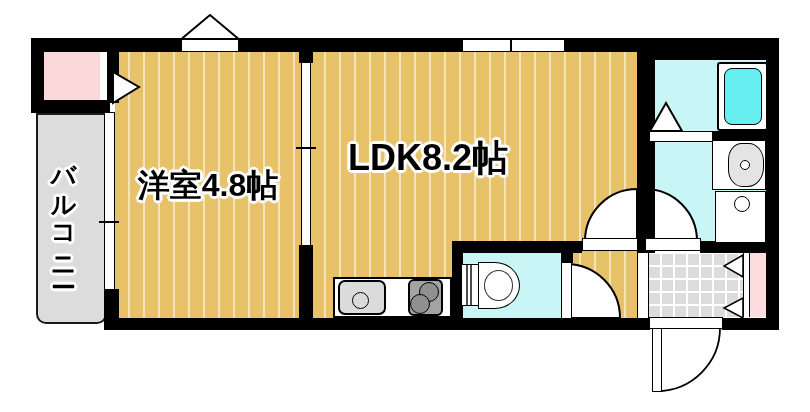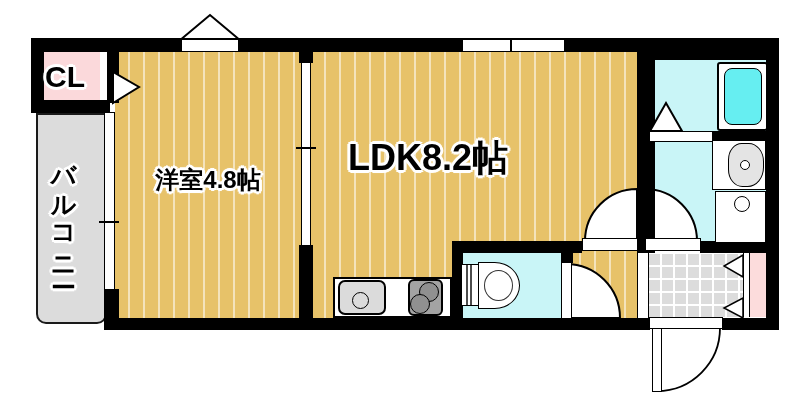--- a/index.html
+++ b/index.html
@@ -120,18 +120,17 @@
   <div class="fx" style="left:419px;top:282px;width:20px;height:20px;background:#909090;border:1.5px solid #000;border-radius:50%;"></div>
   <div class="fx" style="left:410px;top:294px;width:20px;height:20px;background:#909090;border:1.5px solid #000;border-radius:50%;"></div>
 
   <svg class="lay2" width="810" height="412">
     <polygon points="113,72 113,103 139,87" fill="#fff" stroke="#000" stroke-width="2"></polygon>
     <polygon points="650,131 682,131 666,103" fill="#fff" stroke="#000" stroke-width="2"></polygon>
     <polygon points="743,255 743,277 724,266" fill="#fff" stroke="#000" stroke-width="1.5"></polygon>
     <polygon points="743,298 743,318 724,308" fill="#fff" stroke="#000" stroke-width="1.5"></polygon>
   </svg>
 
-  <div class="lbl" style="left:40px;top:60px;width:50px;font-size:30px;text-align:center;">CL</div>
   <div class="lbl v" style="left:48px;top:147px;height:150px;font-size:25px;">バルコニー</div>
-  <div class="lbl" style="left:110px;top:164px;width:196px;font-size:24px;text-align:center;">洋室4.8帖</div>
+  <div class="lbl" style="left:110px;top:164px;width:196px;font-size:32px;text-align:center;">洋室4.8帖</div>
   <div class="lbl" style="left:348px;top:134px;width:240px;font-size:36px;text-align:left;">LDK8.2帖</div>
 
 </div>
 
 </body></html>

